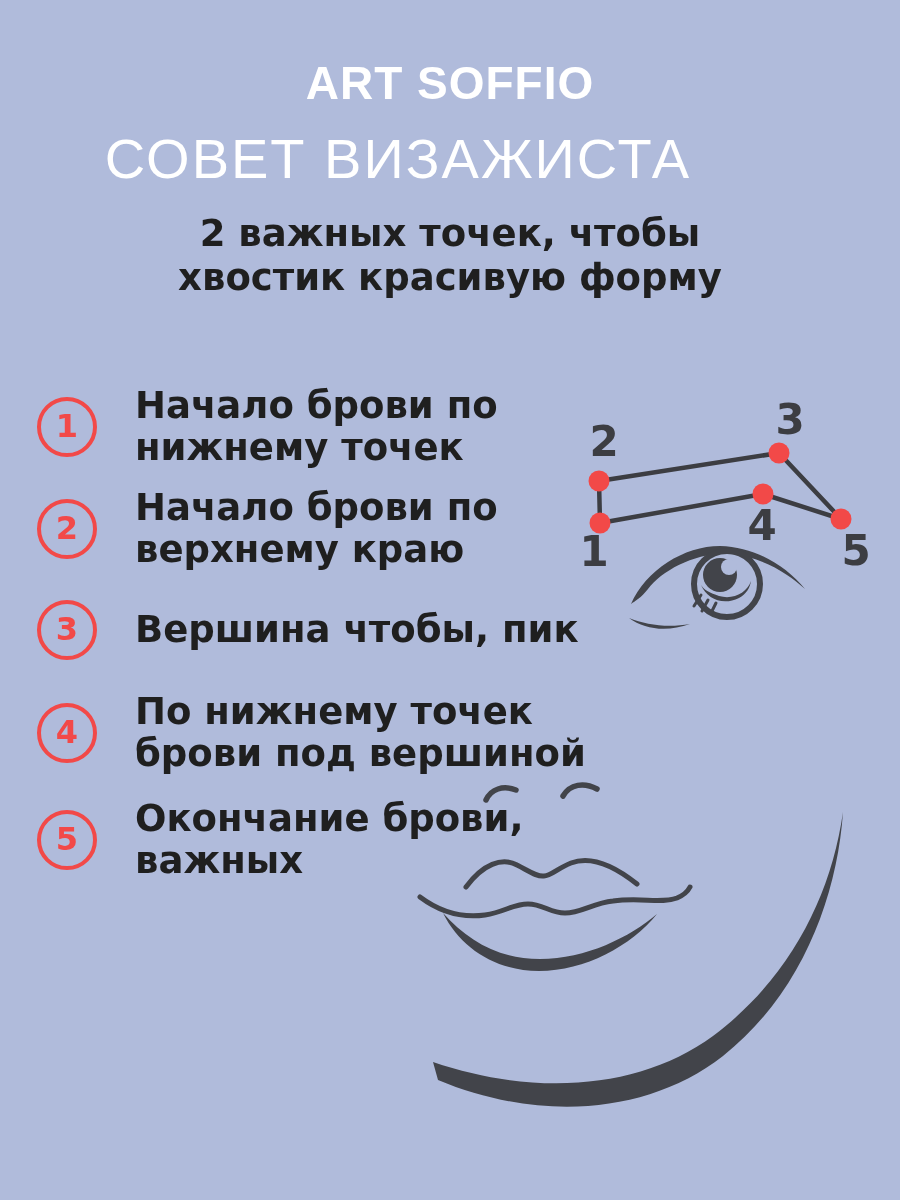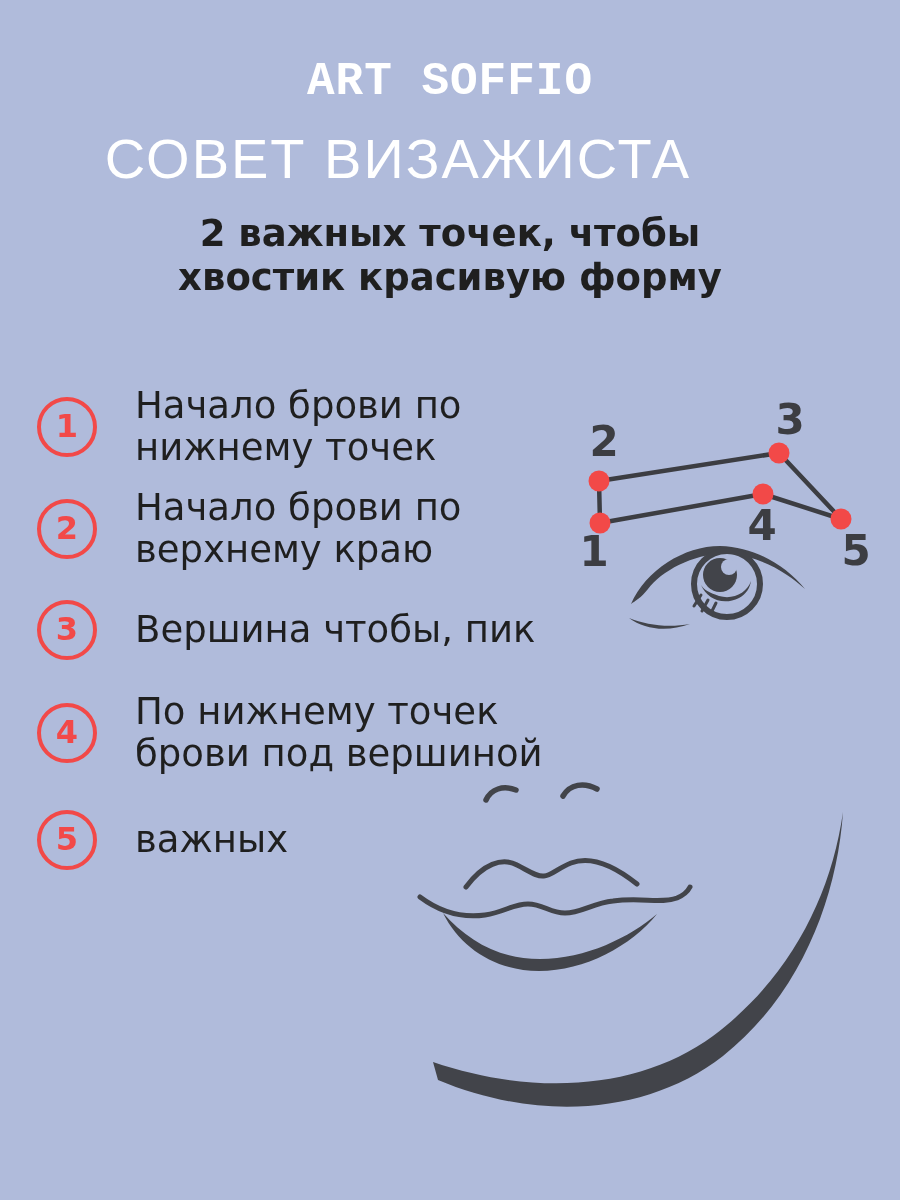--- a/index.html
+++ b/index.html
@@ -5,21 +5,21 @@
   html,body{margin:0;padding:0;}
   body{
     width:900px;height:1200px;position:relative;overflow:hidden;
     background:var(--background,#b0bbdb);
     font-family:"DejaVu Sans","Liberation Sans",sans-serif;
   }
   .canvas{position:absolute;inset:0;}
   .header{position:absolute;top:0;left:0;width:900px;text-align:center;}
   .brand{
     position:absolute;top:56px;left:0;width:900px;
-    font-family:Liberation Mono, monospace;
+    font-family:Liberation Sans, sans-serif;
     font-weight:700;font-size:46px;letter-spacing:1px;
     color:var(--white,#fff);
   }
   .title{
     position:absolute;top:126px;left:0;width:796px;
     font-family:"Liberation Sans",sans-serif;
     font-weight:400;font-size:56px;letter-spacing:2px;
     color:var(--white,#fff);
   }
   .subtitle{
@@ -33,21 +33,21 @@
   .tip-badge{
     flex:0 0 auto;width:52px;height:52px;border:4px solid var(--accent,#f24948);
     border-radius:50%;display:flex;align-items:center;justify-content:center;
     margin-right:38px;
   }
   .tip-number{
     font-weight:700;font-size:32px;color:var(--accent,#f24948);line-height:1;
     transform:translateY(-1px);
   }
   .tip-text{
-    font-weight:400;font-size:37px;line-height:42px;color:var(--ink,#1f1f1f);
+    font-weight:700;font-size:37px;line-height:42px;color:var(--ink,#1f1f1f);
     letter-spacing:0px;
   }
   .row-1{top:385px;height:84px;}
   .row-2{top:487px;height:84px;}
   .row-3{top:609px;height:42px;}
   .row-4{top:691px;height:84px;}
   .row-5{top:798px;height:84px;}
   svg .dline{stroke:#3c3d42;stroke-width:4.5;fill:none;stroke-linecap:round;}
   svg .dot{fill:var(--accent,#f24948);}
   svg .dnum{
@@ -114,20 +114,21 @@
       <div>По нижнему точек</div>
       <div>брови под вершиной</div>
     </div>
   </div>
 
   <div class="tip-row row-5">
     <div class="tip-badge">
       <span class="tip-number">5</span>
     </div>
     <div class="tip-text">
+      <div>Окончание брови,</div>
       <div>важных</div>
     </div>
   </div>
 
   <svg width="900" height="1200" viewBox="0 0 900 1200" style="position:absolute;inset:0;">
 
     <g>
       <path class="dline" d="M 600,523 L 599,481"></path>
       <path class="dline" d="M 599,481 L 779,453"></path>
       <path class="dline" d="M 779,453 L 841,519"></path>

